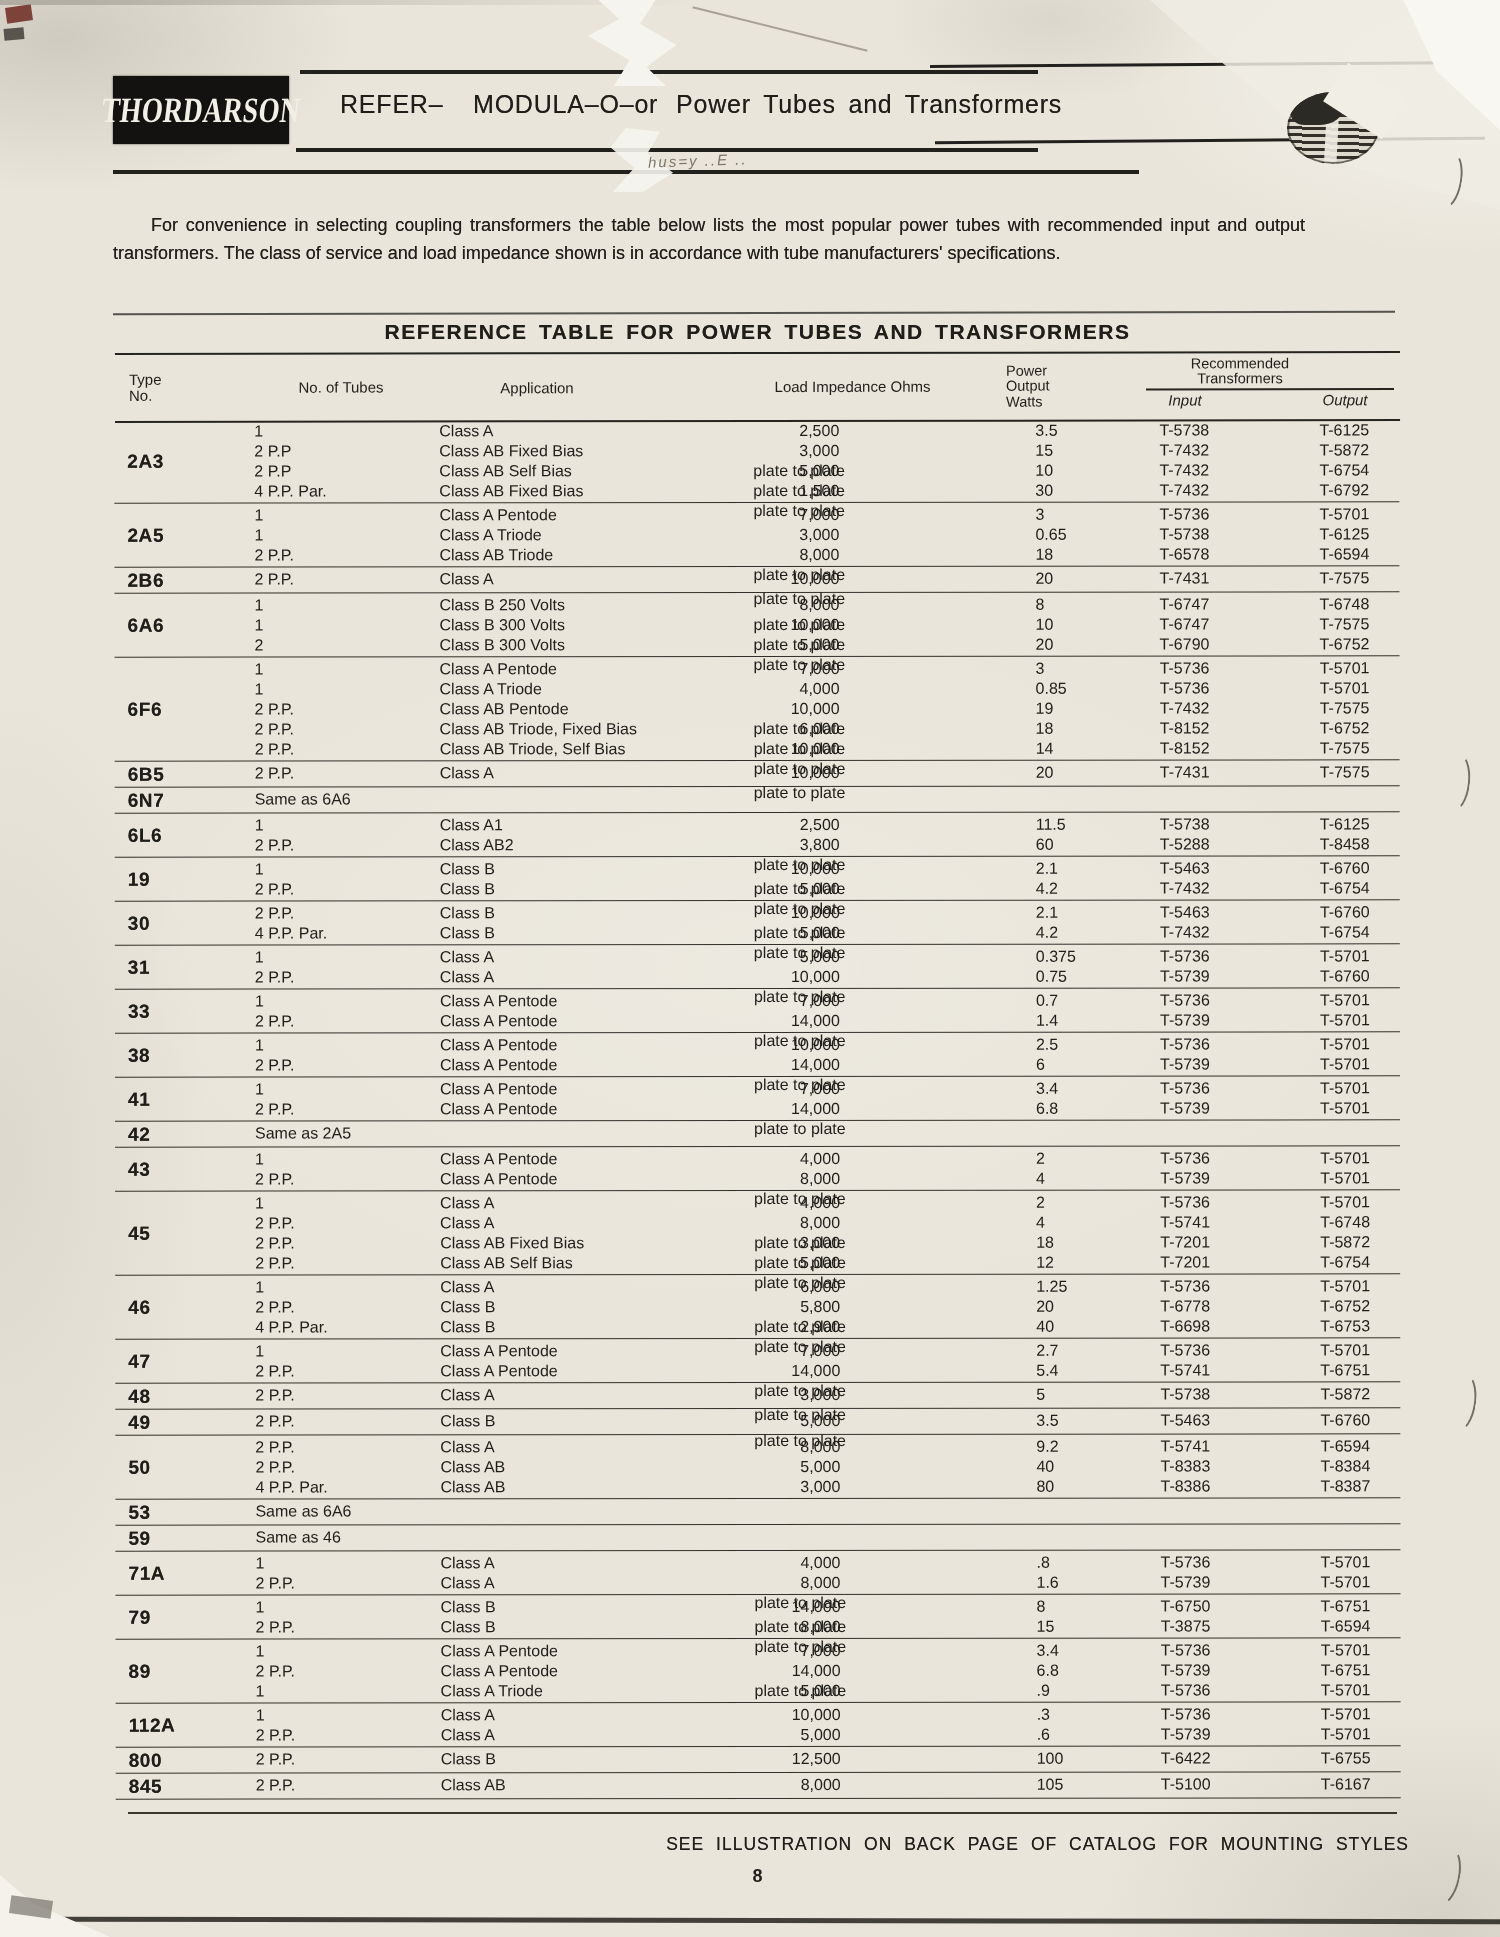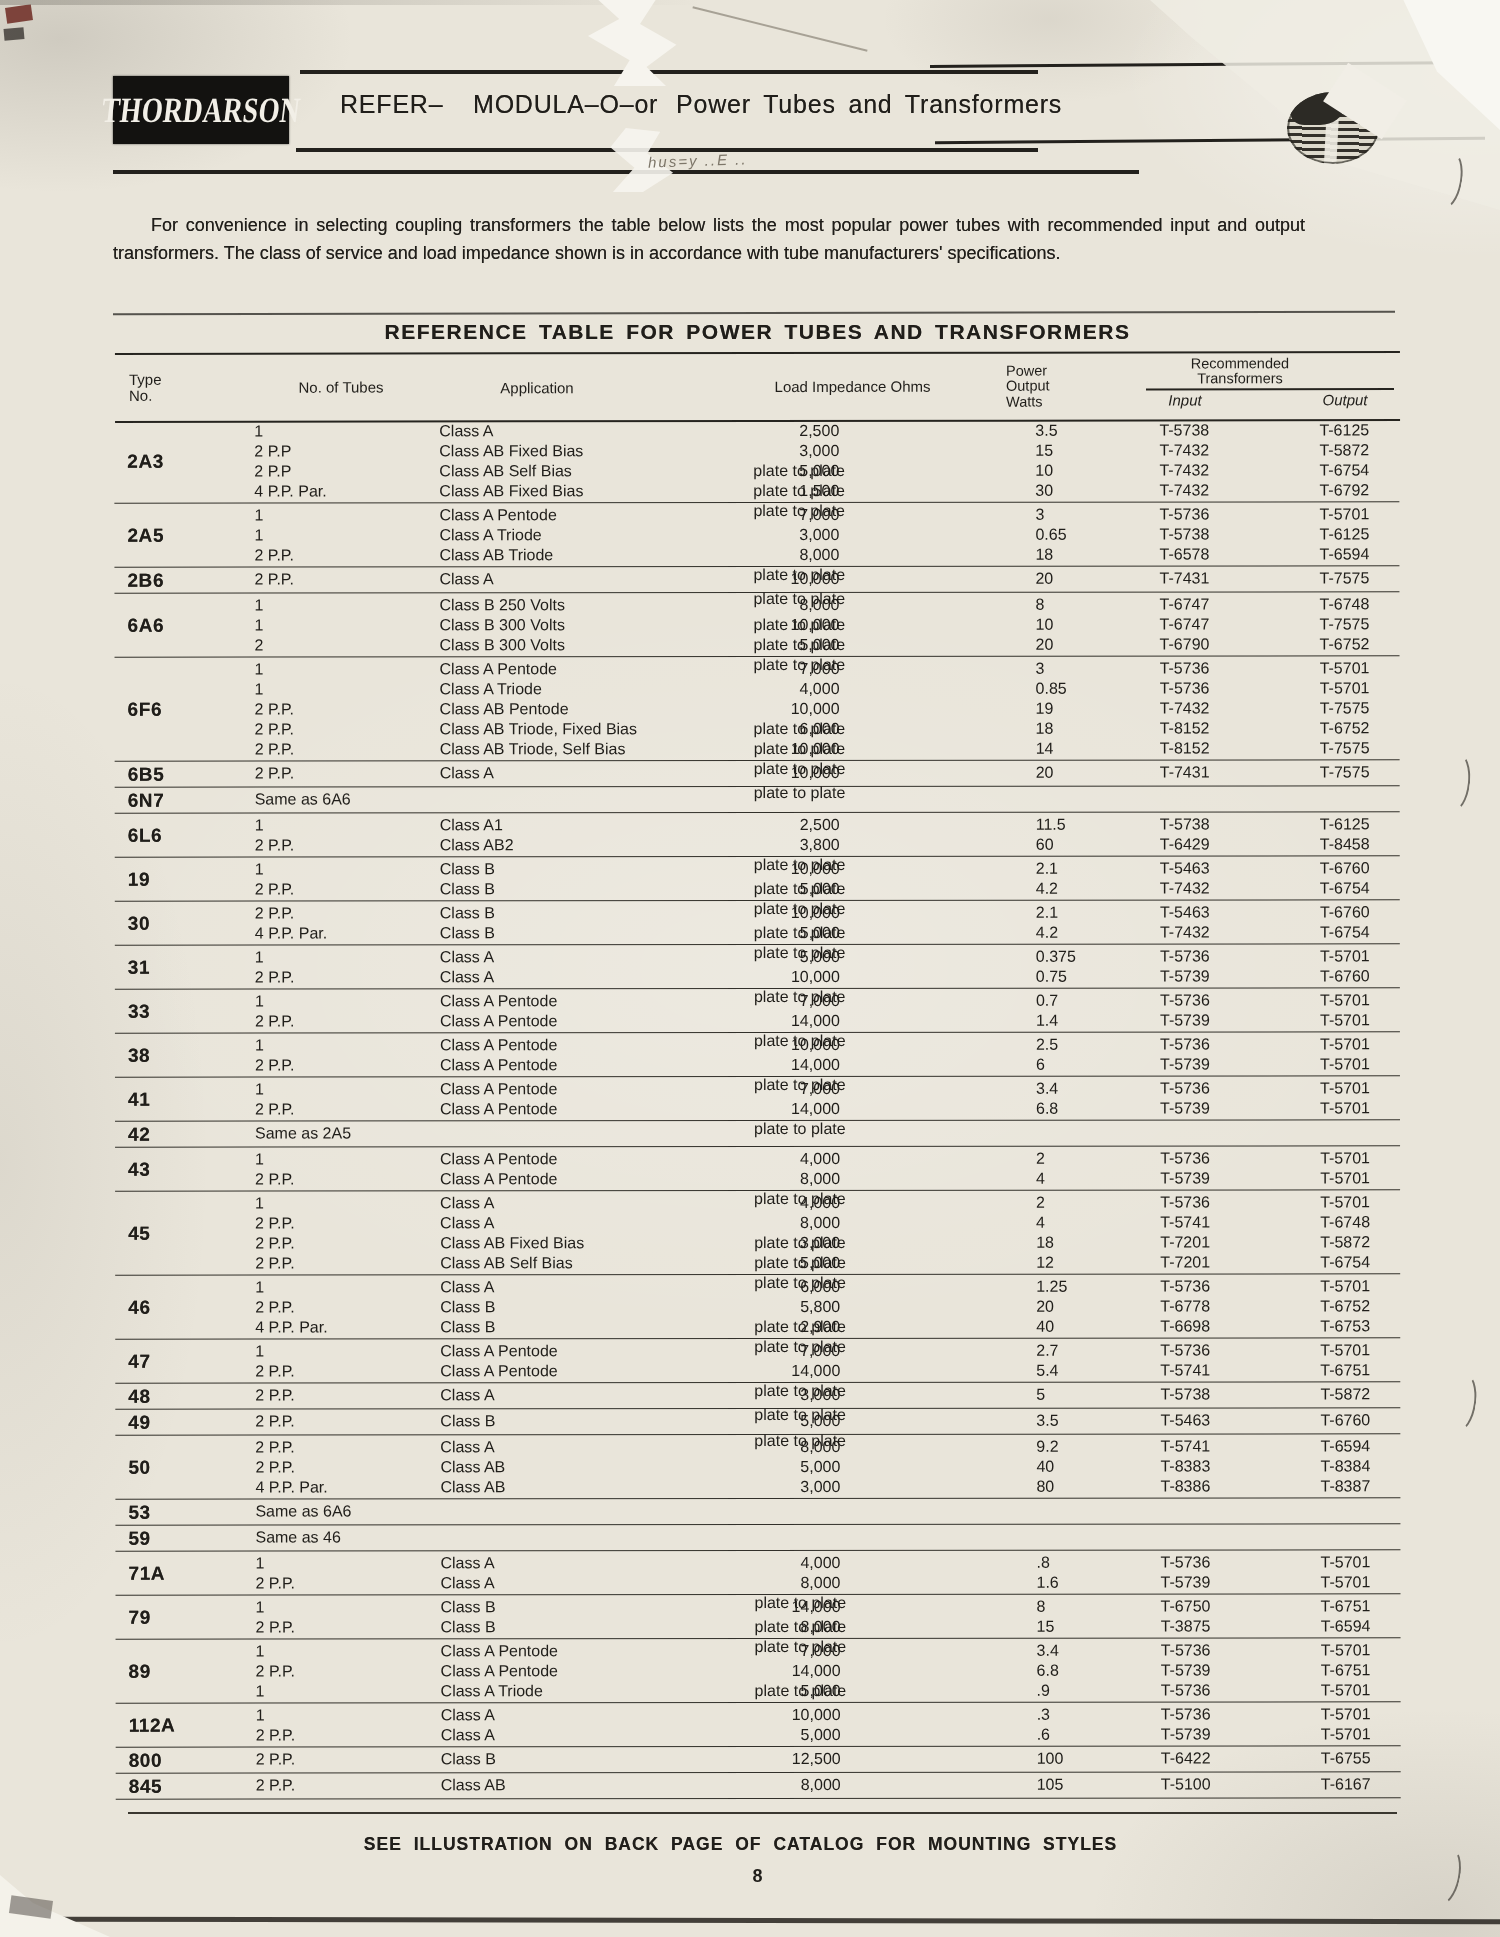--- a/index.html
+++ b/index.html
@@ -57,22 +57,22 @@
   .trow{display:grid;grid-template-columns:188px 330px 215px 120px 210px 110px;height:20px;line-height:20px;font-size:16px;}
   .trow>div{white-space:nowrap;overflow:visible;}
   .c-tubes{padding-left:28px;}
   .c-app{padding-left:25px;}
   .load-num{display:inline-block;width:95px;text-align:right;}
   .load-suf{padding-left:9px;}
   .c-watts{padding-left:76px;}
   .c-input,.c-output{text-align:center;}
   .end-rule{position:absolute;left:128px;top:1812px;width:1269px;height:1.6px;background:#3a372f;z-index:2;}
   
-  .footer-note{position:absolute;left:98px;top:1834px;width:1285px;text-align:center;
-    font-size:17.5px;font-weight:bold;letter-spacing:1px;word-spacing:6px;z-index:2;}
+  .footer-note{position:absolute;left:124px;top:1834px;width:1285px;text-align:right;
+    font-size:17.5px;font-weight:normal;letter-spacing:1px;word-spacing:6px;z-index:2;}
   .page-number{position:absolute;left:115px;top:1866px;width:1285px;text-align:center;
     font-size:18px;font-weight:bold;z-index:2;}
   .bottom-bar{position:absolute;left:55px;top:1918px;width:1445px;height:5px;background:#34312b;
     transform:rotate(.1deg);opacity:.92;z-index:2;}
   
   .tear{position:absolute;background:#f6f4ee;z-index:4;}
   .tear-top-mid{left:575px;top:0;width:130px;height:86px;
     clip-path:polygon(18% 0,62% 0,50% 28%,78% 52%,55% 78%,70% 100%,30% 100%,42% 70%,10% 42%,34% 22%);}
   .tear-top-mid2{left:600px;top:128px;width:86px;height:64px;opacity:.9;
     clip-path:polygon(30% 0,70% 6%,55% 40%,85% 70%,50% 100%,15% 100%,40% 62%,12% 30%);}
@@ -349,21 +349,21 @@
             <div class="c-load"><div class="load-num">2,500</div></div>
             <div class="c-watts">11.5</div>
             <div class="c-input">T-5738</div>
             <div class="c-output">T-6125</div>
           </div>
           <div class="trow">
             <div class="c-tubes">2 P.P.</div>
             <div class="c-app">Class AB2</div>
             <div class="c-load"><div class="load-num">3,800</div><div class="load-suf">plate to plate</div></div>
             <div class="c-watts">60</div>
-            <div class="c-input">T-6429</div>
+            <div class="c-input">T-5288</div>
             <div class="c-output">T-8458</div>
           </div>
         </div>
       </div>
       <div class="tgroup">
         <div class="c-type ink">19</div>
         <div class="g-rows">
           <div class="trow">
             <div class="c-tubes">1</div>
             <div class="c-app">Class B</div>

